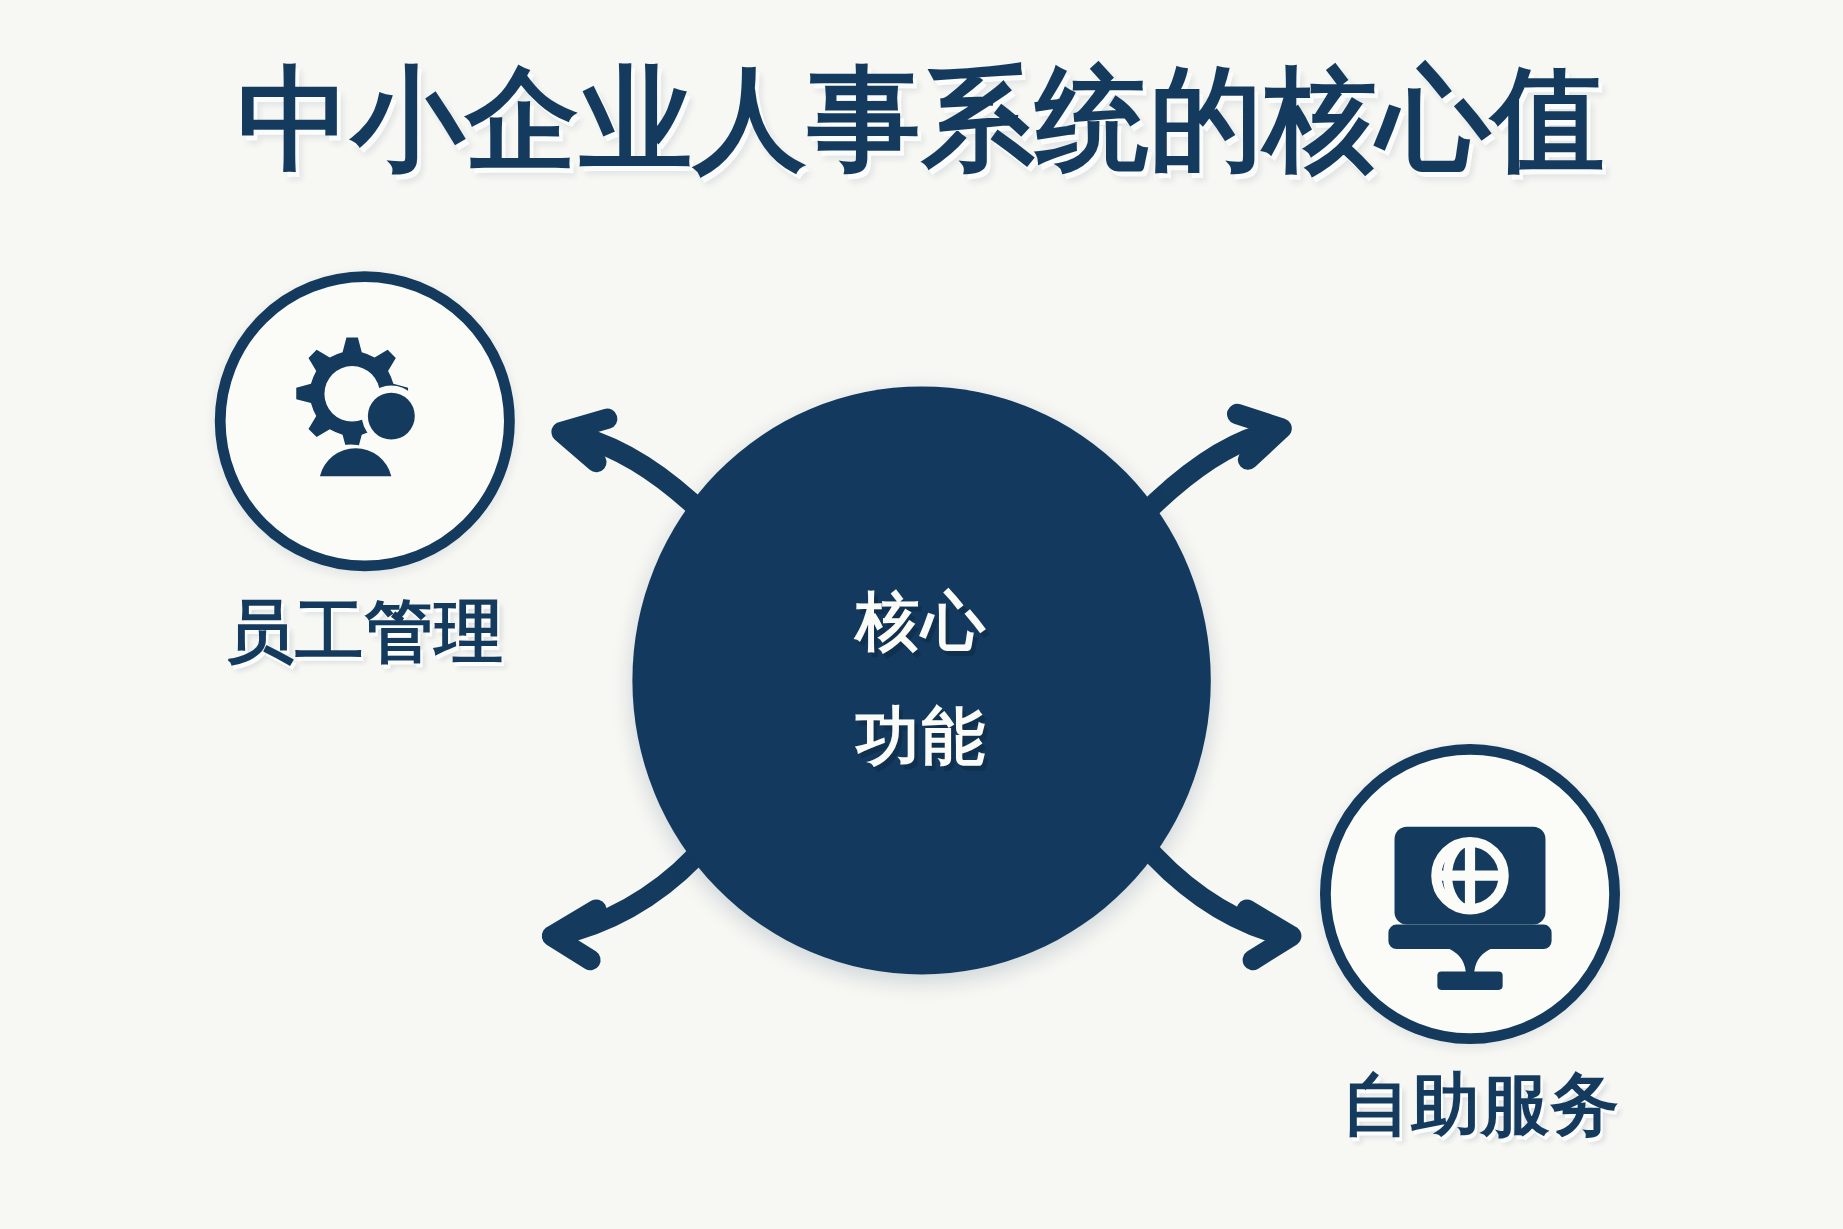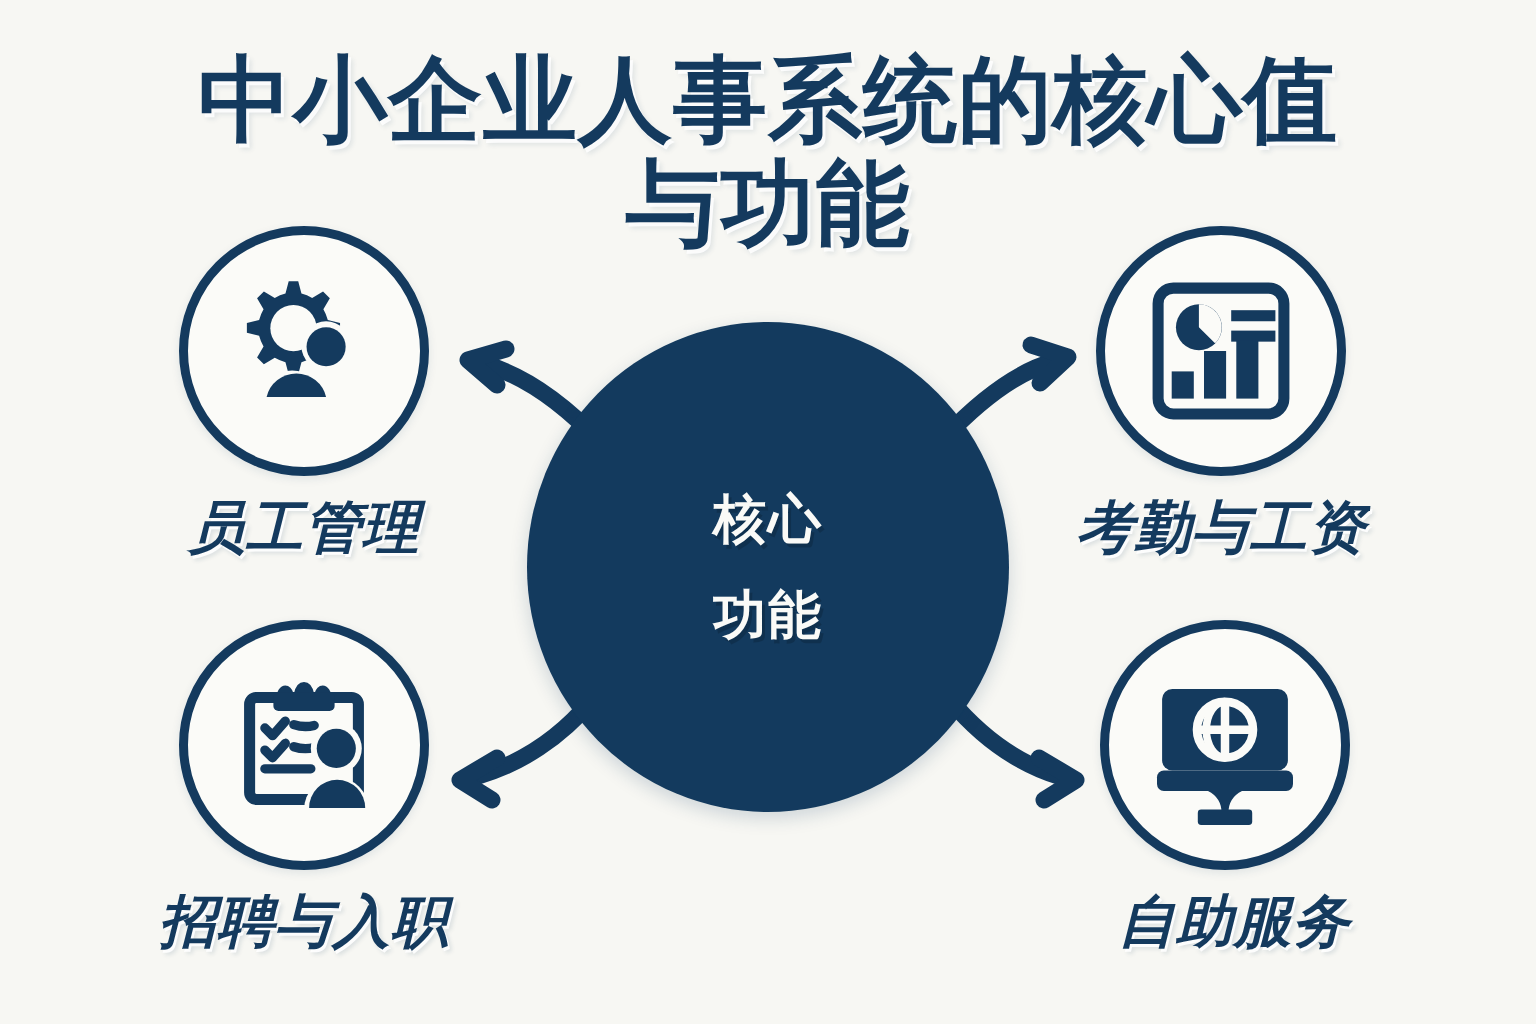--- a/index.html
+++ b/index.html
@@ -86,21 +86,20 @@
   }
   .node-label {
     margin-top: 20px;
     color: #143A5E;
     font-size: 57px;
     line-height: 62px;
     font-weight: bold;
     letter-spacing: 1px;
     white-space: nowrap;
     text-shadow: 2px 3px 0 rgba(255,255,255,0.9), 4px 5px 4px rgba(20,58,94,0.12);
-    font-style: italic;
   }
 
   #node-tl { left: 175px;  top: 226px; }
   #node-tr { left: 1092px; top: 226px; }
   #node-bl { left: 175px;  top: 620px; }
   #node-br { left: 1092px; top: 620px; align-items: flex-end; }
 
   .node-icon { width: 170px; height: 170px; display: block; }
 
   
@@ -111,21 +110,20 @@
     pointer-events: none;
   }
 </style>
 </head>
 <body>
 
 <div id="stage">
 
   <div id="title-block">
     <div class="title-line">中小企业人事系统的核心值</div>
-    <div class="title-line">与功能</div>
   </div>
 
   <svg id="arrows" viewBox="0 0 1536 1024">
     <defs>
       <g id="arrowhead-def"></g>
     </defs>
 
     <g>
       <path d="M 600 442 C 560 400 520 374 484 364" fill="none" stroke="#143A5E" stroke-width="17" stroke-linecap="round"></path>
       <path d="M 468 360 L 506 349 M 468 360 L 497 385" fill="none" stroke="#143A5E" stroke-width="17" stroke-linecap="round" stroke-linejoin="round"></path>
@@ -159,63 +157,21 @@
         <circle cx="43.8" cy="36.6" r="13.6" fill="#FBFBF8"></circle>
         <circle cx="63" cy="47" r="14.5" fill="#FBFBF8"></circle>
         <circle cx="63" cy="47.5" r="11.5" fill="#143A5E"></circle>
         <path fill="#FBFBF8" d="M43 80 a21 21 0 0 1 40 0 z" transform="translate(-20,-4)"></path>
         <path fill="#143A5E" d="M45.5 79 a18 18 0 0 1 35 0 z" transform="translate(-17.5,-2)"></path>
       </svg>
     </div>
     <div class="node-label">员工管理</div>
   </div>
 
-  <div class="node" id="node-tr">
-    <div class="node-circle">
-      <svg class="node-icon" viewBox="0 0 100 100">
-        <rect x="13" y="13" width="74" height="74" rx="9" ry="9" fill="none" stroke="#143A5E" stroke-width="6.5"></rect>
 
-        <circle cx="37" cy="36" r="13.5" fill="#143A5E"></circle>
-        <path d="M37 36 L37 22.5 A13.5 13.5 0 0 1 46.5 45.5 Z" fill="#FBFBF8"></path>
-        <path d="M38.6 24.2 A12 12 0 0 1 45.6 34.2 L38.6 34.2 Z" fill="#143A5E" opacity="0"></path>
-
-        <rect x="56" y="26" width="26" height="6.5" fill="#143A5E"></rect>
-        <rect x="56" y="38" width="26" height="6.5" fill="#143A5E"></rect>
-
-        <rect x="21" y="62" width="13" height="16" fill="#143A5E"></rect>
-        <rect x="40" y="50" width="13" height="28" fill="#143A5E"></rect>
-        <rect x="59" y="44" width="13" height="34" fill="#143A5E"></rect>
-      </svg>
-    </div>
-    <div class="node-label">考勤与工资</div>
-  </div>
-
-  <div class="node" id="node-bl">
-    <div class="node-circle">
-      <svg class="node-icon" viewBox="0 0 100 100">
-
-        <path d="M22 22 h56 a4 4 0 0 1 4 4 v52 a4 4 0 0 1 -4 4 h-56 a4 4 0 0 1 -4 -4 v-52 a4 4 0 0 1 4 -4 z" fill="none" stroke="#143A5E" stroke-width="6.5" stroke-linejoin="round"></path>
-
-        <path d="M33 24 q1.5 -9 6 -9 q3.5 0 5 5 q1.5 -7 6 -7 q4.5 0 6 7 q1.5 -5 5 -5 q4.5 0 6 9 z" fill="#143A5E"></path>
-        <rect x="32" y="19" width="36" height="11" rx="3" fill="#143A5E"></rect>
-
-        <path d="M27 40 l4.5 4.5 L39 36" fill="none" stroke="#143A5E" stroke-width="5.5" stroke-linecap="round" stroke-linejoin="round"></path>
-        <path d="M44 38 q6 2 12 0.5" fill="none" stroke="#143A5E" stroke-width="5.5" stroke-linecap="round"></path>
-        <path d="M27 53 l4.5 4.5 L39 49" fill="none" stroke="#143A5E" stroke-width="5.5" stroke-linecap="round" stroke-linejoin="round"></path>
-        <path d="M44 51 q6 2 12 0.5" fill="none" stroke="#143A5E" stroke-width="5.5" stroke-linecap="round"></path>
-        <path d="M27 64 h27" fill="none" stroke="#143A5E" stroke-width="5.5" stroke-linecap="round"></path>
-
-        <circle cx="69" cy="52" r="15" fill="#FBFBF8"></circle>
-        <circle cx="69" cy="52" r="11.5" fill="#143A5E"></circle>
-        <path d="M50 88 a19 19 0 0 1 38 0 z" fill="#FBFBF8"></path>
-        <path d="M53 87 a16.5 16.5 0 0 1 33 0 z" fill="#143A5E"></path>
-      </svg>
-    </div>
-    <div class="node-label">招聘与入职</div>
-  </div>
 
   <div class="node" id="node-br">
     <div class="node-circle">
       <svg class="node-icon" viewBox="0 0 100 100">
 
         <rect x="13" y="17" width="74" height="48" rx="6" ry="6" fill="#143A5E"></rect>
 
         <rect x="10" y="65" width="80" height="12" rx="4" ry="4" fill="#143A5E"></rect>
 
         <path d="M40 77 q8 4 8 13 h4 q0 -9 8 -13 z" fill="#143A5E"></path>

